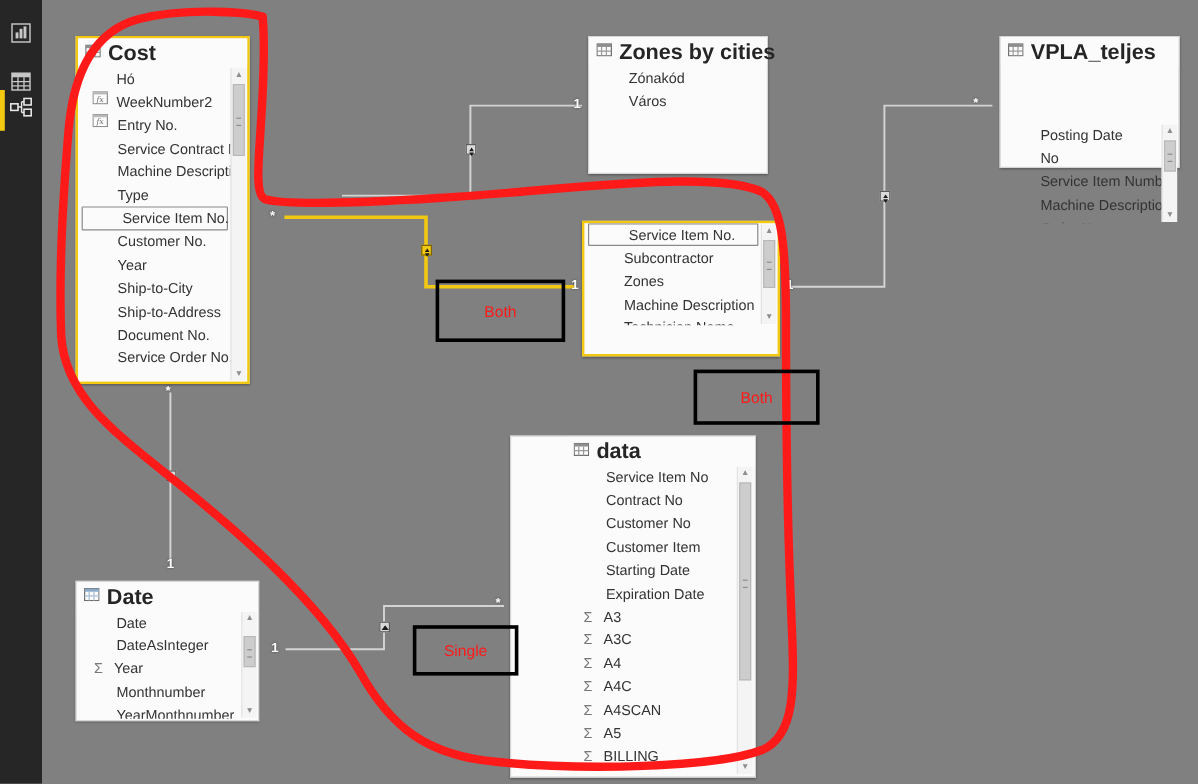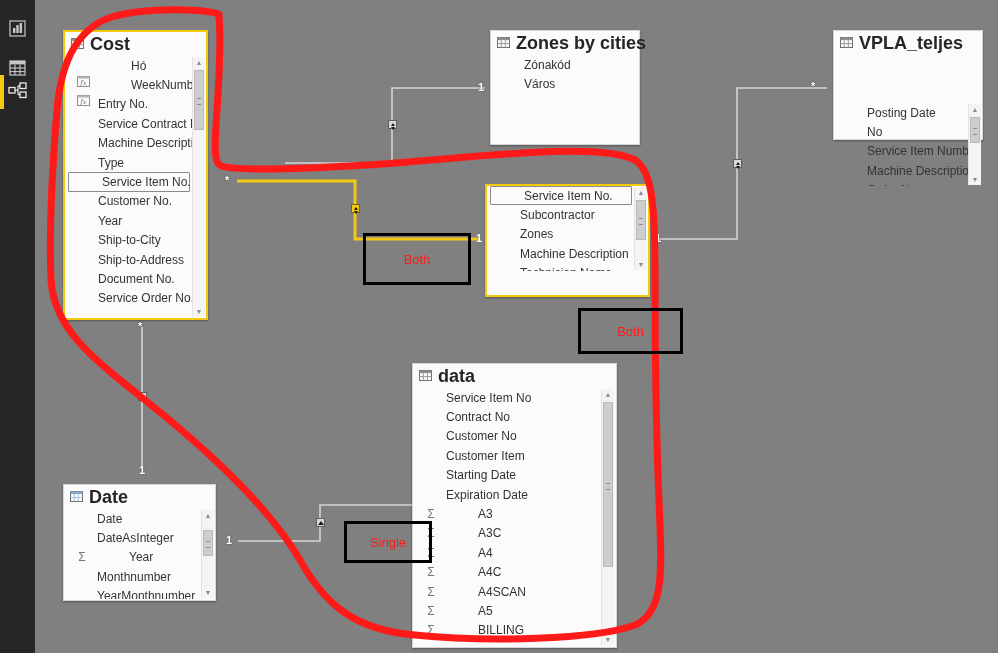--- a/index.html
+++ b/index.html
@@ -56,21 +56,21 @@
   }
   .fields{
     position:absolute;left:0;top:0;right:13px;bottom:0;
     overflow:hidden;
   }
   .fld{
     height:19.4px;display:flex;align-items:center;gap:5px;
     padding-left:8px;box-sizing:border-box;
     font-size:12px;color:#333;white-space:nowrap;
   }
-  .fld .fname{padding-left:2px;margin-left:34px;}
+  .fld .fname{padding-left:2px;}
   .fld.sel{
     border:1px solid #8a8a8a;background:#fbfbfb;
     margin:0 3px 0 3px;border-radius:1px;
   }
   .fld.indent .fname{margin-left:23px;}
   .sigma{font-size:12px;color:#777;width:12px;text-align:center;display:inline-block;margin-left:4px;}
   .ficon{width:13px;height:12px;display:inline-block;margin-left:4px;margin-top:32px;}
   
   .sb{
     position:absolute;right:1px;top:1px;bottom:1px;width:12px;
@@ -384,21 +384,21 @@
           </div>
       </div>
       <div class="sb">
         <div class="arw up">▲</div>
         <div class="thumb" style="top:13px;height:40px;"></div>
         <div class="arw dn">▼</div>
       </div>
     </div>
   </div>
 
-  <div class="tbl" id="tbl-data" style="left:377px;top:363px;width:205px;height:285px;">
+  <div class="tbl" id="tbl-data" style="left:390px;top:363px;width:205px;height:285px;padding-left:46px;">
     <div class="tbl-hd">
       <span>
         <svg width="13" height="11" viewBox="0 0 13 11">
           <rect x="0.5" y="0.5" width="12" height="10" fill="none" stroke="#6f6f6f"></rect>
           <rect x="0.5" y="0.5" width="12" height="2.6" fill="#8e8e8e"></rect>
           <line x1="4.3" y1="3.1" x2="4.3" y2="10.5" stroke="#9a9a9a"></line>
           <line x1="8.3" y1="3.1" x2="8.3" y2="10.5" stroke="#9a9a9a"></line>
           <line x1="0.5" y1="6.6" x2="12.5" y2="6.6" stroke="#9a9a9a"></line>
         </svg>
       </span>

